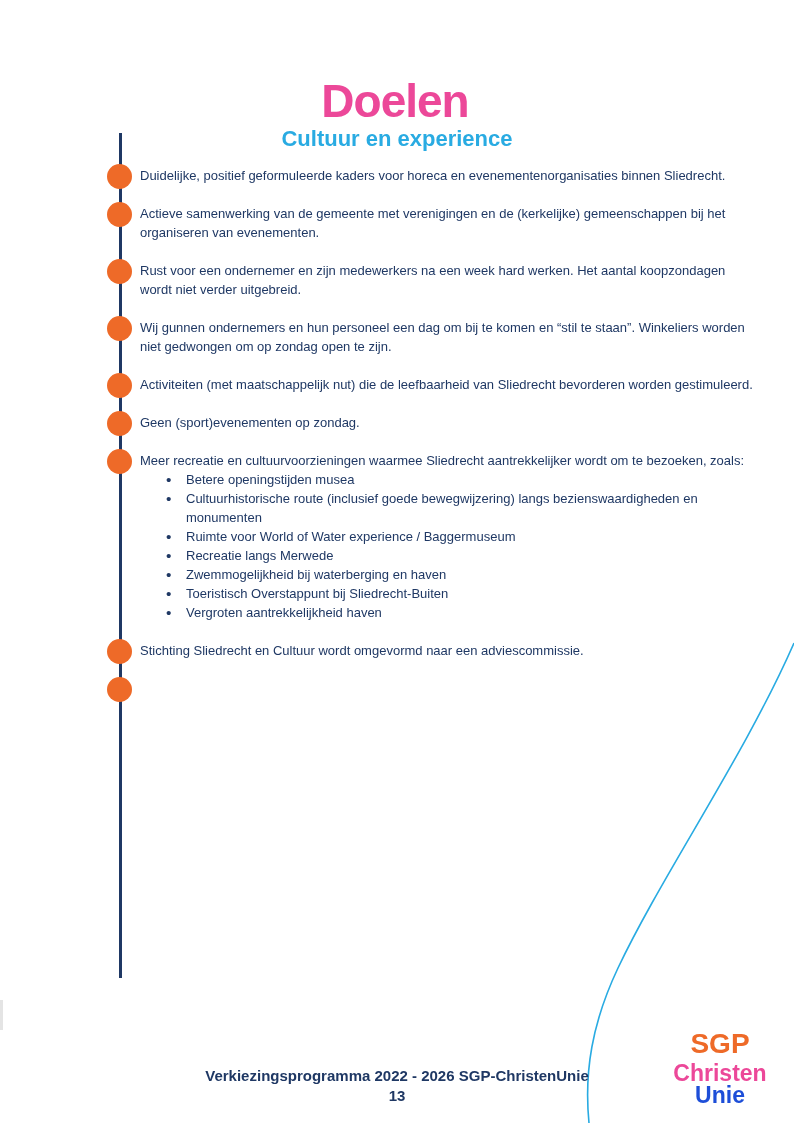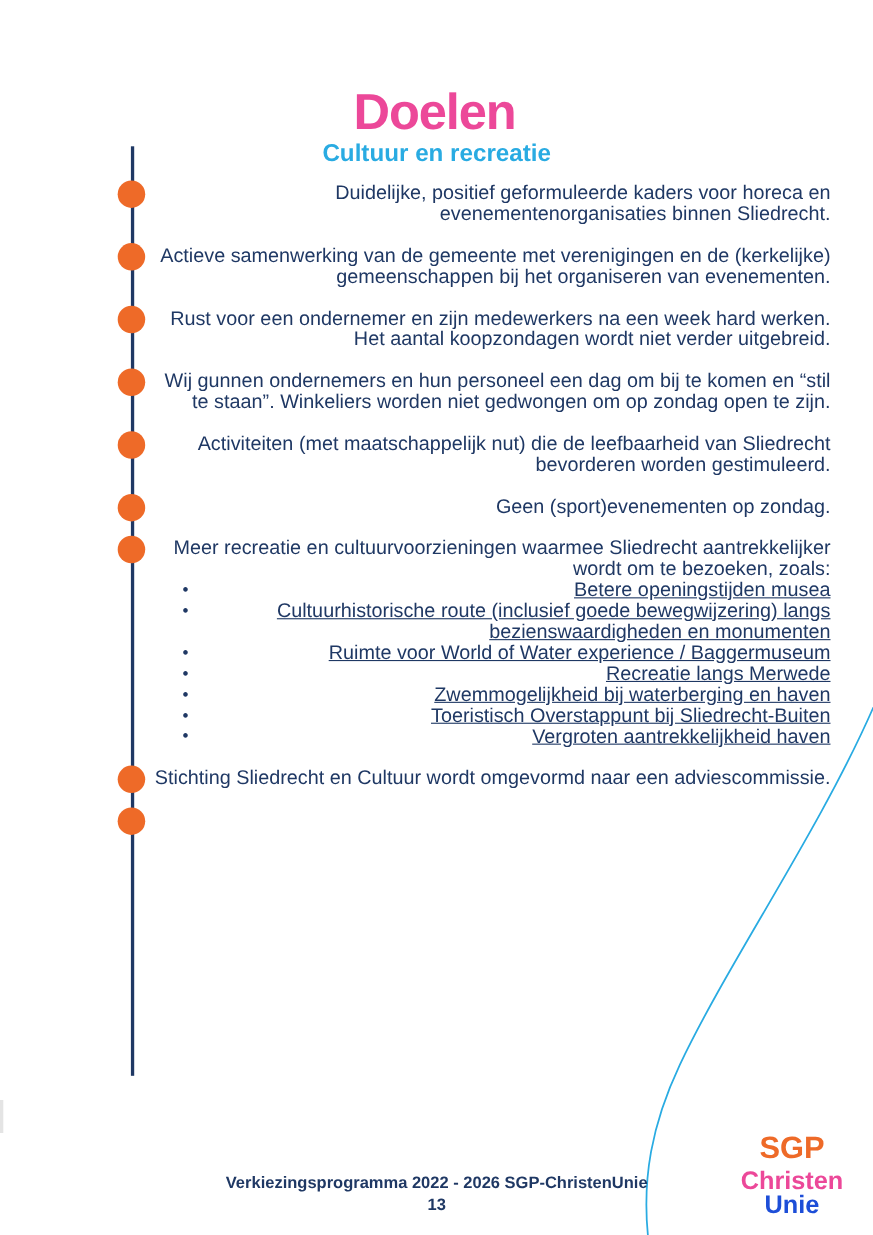--- a/index.html
+++ b/index.html
@@ -25,33 +25,33 @@
   }
 
   .timeline{
     position:absolute;left:119px;top:133px;
     width:3px;height:845px;
     background:#1f3864;
   }
 
   .content{
     position:absolute;left:140px;top:166px;width:615px;
-    font-size:18px;line-height:19px;text-align:right;
+    font-size:13px;line-height:19px;
   }
   .bullet-item{
     position:relative;
     margin-bottom:19px;
   }
   .bullet-item .dot{
     position:absolute;left:-33px;top:-2px;
     width:25px;height:25px;border-radius:50%;
     background:#ee6a28;
   }
   .sub-list{
-    margin:0;padding:0 0 0 26px;list-style:none;text-decoration:underline;
+    margin:0;padding:0 0 0 26px;list-style:none;
   }
   .sub-list li{
     position:relative;padding-left:20px;
   }
   .sub-list li::before{
     content:"\2022";
     position:absolute;left:0;top:0;
     color:#1f3864;font-size:15.5px;
   }
   .extra-gap{margin-top:9px;}
@@ -85,21 +85,21 @@
   .logo-unie{
     font-size:23px;font-weight:bold;color:#1d4ed8;line-height:22px;
   }
 </style>
 </head>
 <body>
 
 <div class="page">
 
   <div class="title">Doelen</div>
-  <div class="subtitle">Cultuur en recreatie</div>
+  <div class="subtitle">Cultuur en experience</div>
 
   <div class="timeline"></div>
 
   <div class="content">
 
     <div class="bullet-item">
       <span class="dot"></span>
       <span>Duidelijke, positief geformuleerde kaders voor horeca en evenementenorganisaties binnen Sliedrecht.</span>
     </div>
 

